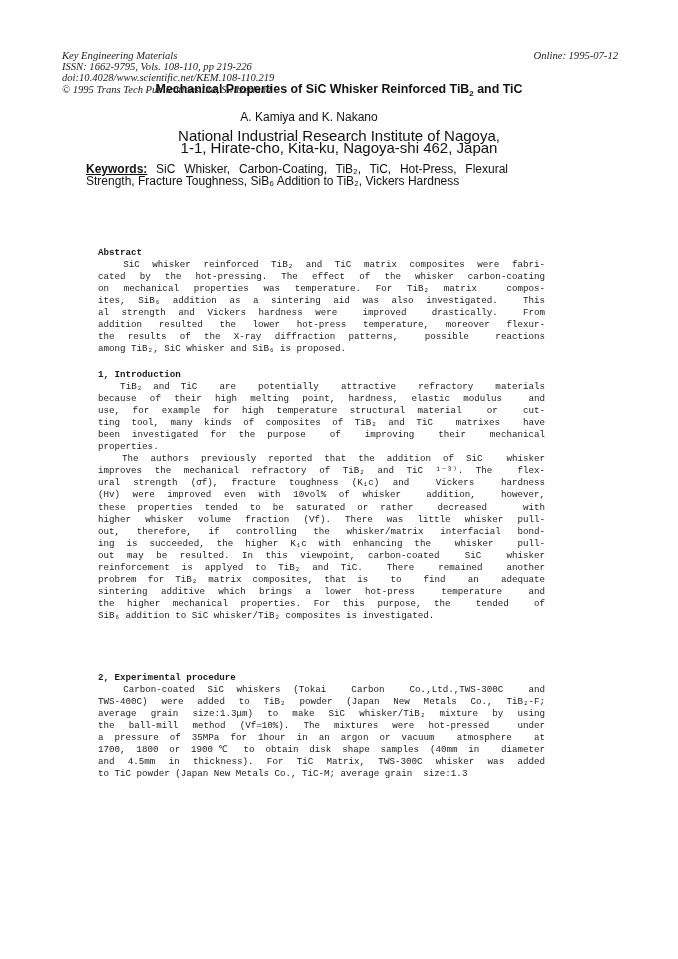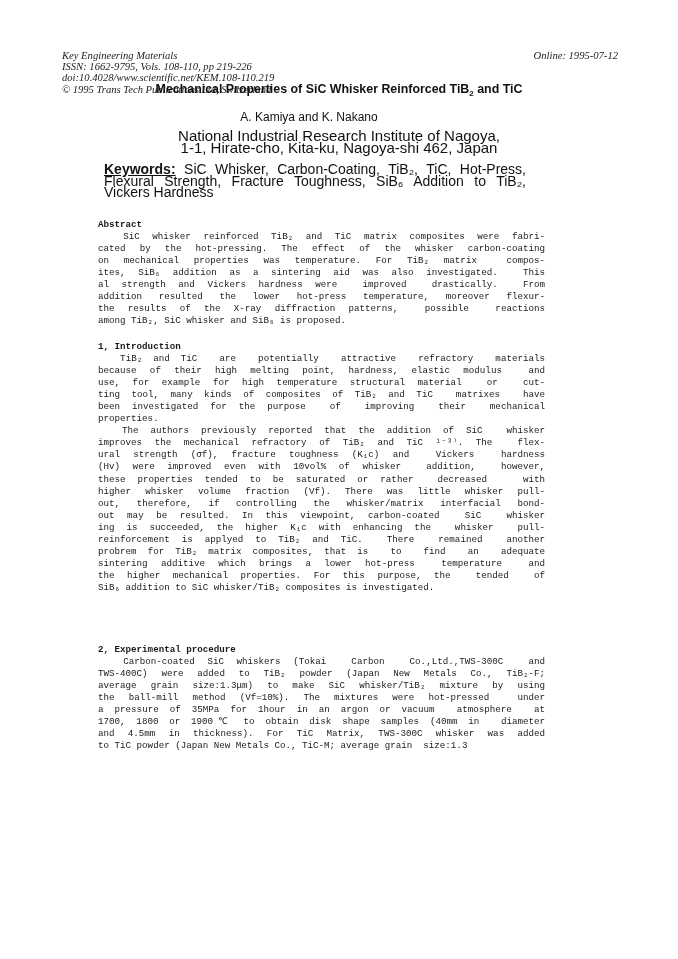--- a/index.html
+++ b/index.html
@@ -3,23 +3,23 @@
 <meta charset="utf-8">
 <style>
   html, body { margin: 0; padding: 0; background: #ffffff; }
   body { width: 678px; height: 959px; position: relative; overflow: hidden; color: #111; }
   .hdr { position: absolute; top: 13px; left: 62px; width: 556px; font-family: "Liberation Serif", serif; font-style: italic; font-size: 10.6px; line-height: 11.2px; color: #222; margin-top: 37px; }
   .hdr .online { position: absolute; right: 0; top: 0; }
   .title { position: absolute; top: 82px; left: 0; width: 678px; text-align: center; font-family: "Liberation Sans", sans-serif; font-weight: bold; font-size: 12.4px; color: #111; }
   .title sub { font-size: 8px; }
   .authors { position: absolute; top: 110px; left: 0; width: 618px; text-align: center; font-family: "Liberation Sans", sans-serif; font-size: 12px; }
   .affil { position: absolute; top: 130px; left: 0; width: 678px; text-align: center; font-family: "Liberation Sans", sans-serif; font-size: 15px; line-height: 12px; }
-  .keywords { position: absolute; top: 164px; left: 104px; width: 422px; font-family: "Liberation Sans", sans-serif; font-size: 14px; line-height: 11.5px; text-align: justify; text-align-last: left; }
+  .keywords { position: absolute; top: 164px; left: 86px; width: 422px; font-family: "Liberation Sans", sans-serif; font-size: 12px; line-height: 11.5px; text-align: justify; text-align-last: left; }
   .keywords .kw-label { font-weight: bold; text-decoration: underline; }
-  .body { position: absolute; left: 98px; width: 447px; font-family: "Liberation Mono", monospace; font-size: 9.2px; line-height: 12.05px; color: #1a1a1a; }
+  .body { position: absolute; left: 98px; width: 447px; font-family: "Liberation Mono", monospace; font-size: 9.2px; line-height: 12.05px; color: #1a1a1a; margin-top: 28px; }
   .body .heading { font-weight: bold; }
   .body .line { white-space: pre; display: block; text-align: justify; text-align-last: justify; }
   .body .line.last { text-align-last: left; }
   #abstract { top: 219px; }
   #intro { top: 341px; }
   #exp { top: 644px; }
 </style>
 </head>
 <body>
 
@@ -65,22 +65,22 @@
       <span class="line">ting tool, many kinds of composites of TiB₂ and TiC  matrixes  have</span>
       <span class="line">been investigated for the purpose  of  improving  their  mechanical</span>
       <span class="line last">properties.</span>
       <span class="line">  The authors previously reported that the addition of SiC  whisker</span>
       <span class="line">improves the mechanical refractory of TiB₂ and TiC ¹⁻³⁾. The  flex-</span>
       <span class="line">ural strength (σf), fracture toughness (K₁c) and  Vickers  hardness</span>
       <span class="line">(Hv) were improved even with 10vol% of whisker  addition,  however,</span>
       <span class="line">these properties tended to be saturated or rather  decreased   with</span>
       <span class="line">higher whisker volume fraction (Vf). There was little whisker pull-</span>
       <span class="line">out, therefore, if controlling the whisker/matrix interfacial bond-</span>
+      <span class="line">ing is succeeded, the higher K₁c with enhancing the  whisker  pull-</span>
       <span class="line">out may be resulted. In this viewpoint, carbon-coated  SiC  whisker</span>
-      <span class="line">ing is succeeded, the higher K₁c with enhancing the  whisker  pull-</span>
       <span class="line">reinforcement is applyed to TiB₂ and TiC.  There  remained  another</span>
       <span class="line">probrem for TiB₂ matrix composites, that is  to  find  an  adequate</span>
       <span class="line">sintering additive which brings a lower hot-press  temperature  and</span>
       <span class="line">the higher mechanical properties. For this purpose, the  tended  of</span>
       <span class="line last">SiB₆ addition to SiC whisker/TiB₂ composites is investigated.</span>
     </div>
 </div>
 
 <div class="body" id="exp">
   <div class="heading">2, Experimental procedure</div>

